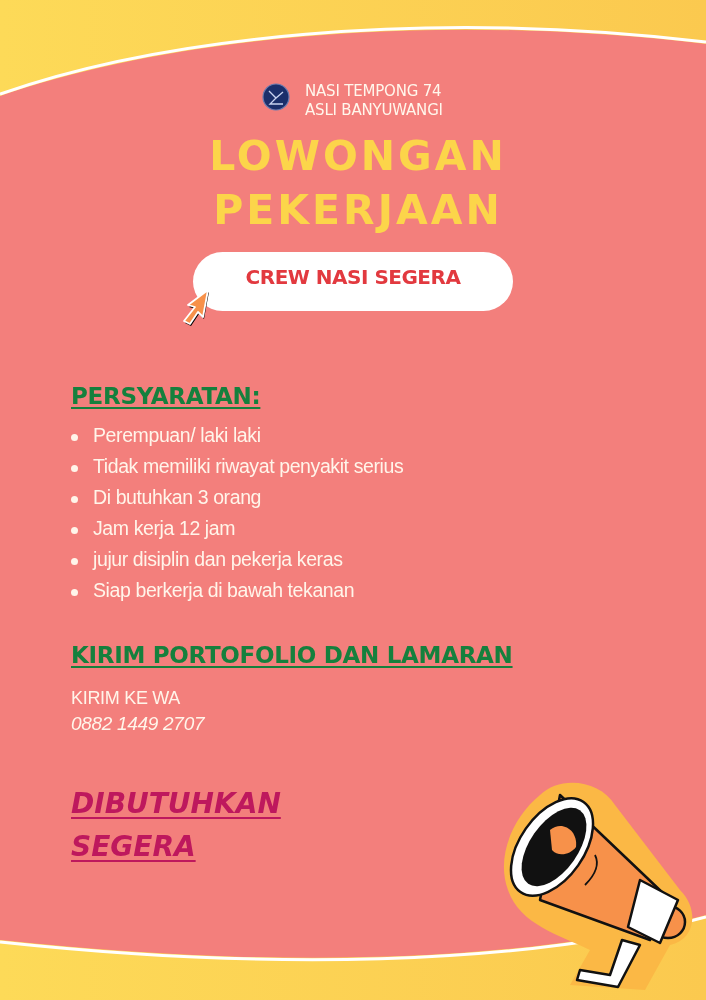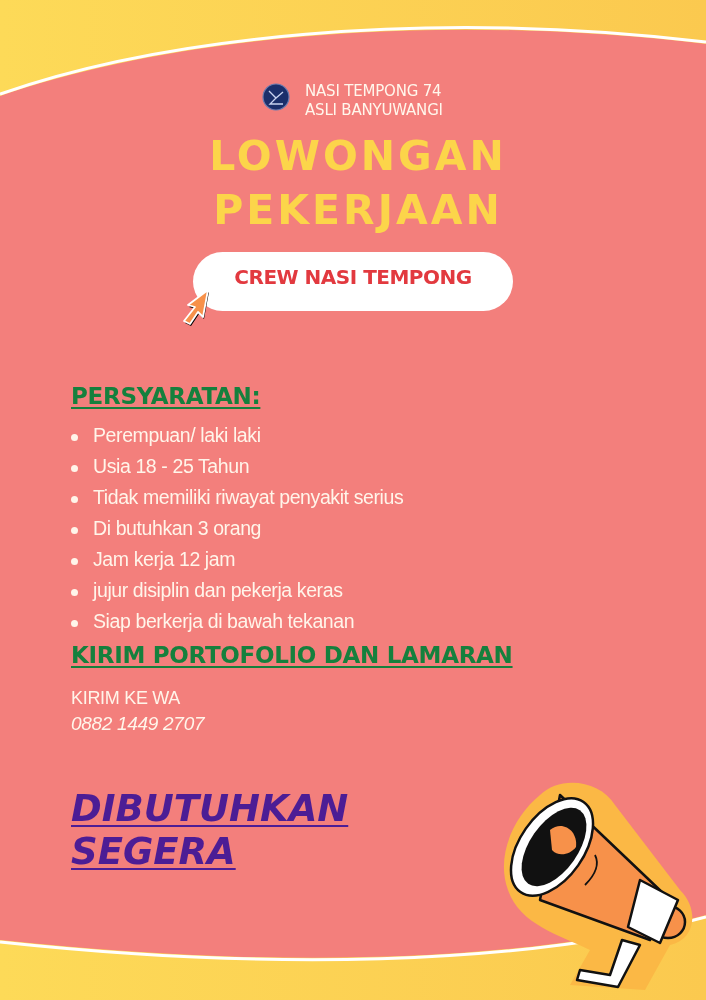--- a/index.html
+++ b/index.html
@@ -36,21 +36,21 @@
       letter-spacing: -0.3px;
     }
     .t1 { top: 383px; }
     .t2 { top: 642px; }
     .req-list { position: absolute; left: 68px; top: 420px; margin: 0; padding: 0; list-style: none; }
     .req-item { position: relative; height: 31px; padding-left: 25px; color: #fff5ea; font-size: 19.5px; line-height: 31px; letter-spacing: -0.4px; }
     .req-item::before { content: ""; position: absolute; left: 3px; top: 14px; width: 7px; height: 7px; border-radius: 50%; background: #fff5ea; }
     .contact-label { position: absolute; left: 71px; top: 688px; color: #fff5ea; font-size: 18px; letter-spacing: -0.3px; text-align: center; }
     .contact-phone { position: absolute; left: 71px; top: 713px; color: #fff5ea; font-size: 19px; font-style: italic; letter-spacing: -0.3px; }
     .urgent {
-      position: absolute; left: 71px; color: #4c1d95; font-size: 37px; font-weight: bold; font-style: italic;
+      position: absolute; left: 71px; color: #be185d; font-size: 28px; font-weight: bold; font-style: italic;
       font-family: "DejaVu Sans", sans-serif;
       text-decoration: underline; text-decoration-thickness: 2px; text-underline-offset: 4px;
       letter-spacing: 0px;
     }
     .u1 { top: 787px; }
     .u2 { top: 830px; }
     .megaphone { position: absolute; left: 500px; top: 775px; width: 206px; height: 215px; }
   </style>
 </head>
 <body>
@@ -78,33 +78,32 @@
   <div>
     <div class="brand">NASI TEMPONG 74</div>
     <div class="brand">ASLI BANYUWANGI</div>
   </div>
 </div>
 
 <div class="headline h1">LOWONGAN</div>
 <div class="headline h2">PEKERJAAN</div>
 
 <div class="pill">
-  <span class="pill-text">CREW NASI TEMPONG</span>
+  <span class="pill-text">CREW NASI SEGERA</span>
 </div>
 
 <svg class="cursor" viewBox="0 0 38 40">
   <path d="M30,3 L10,18 L17,20 L6,34 L12,37 L20,25 L25,30 Z" fill="#000" transform="translate(1,2)"></path>
   <path d="M30,3 L10,18 L17,20 L6,34 L12,37 L20,25 L25,30 Z" fill="#f7914a" stroke="#ffffff" stroke-width="1.8" stroke-linejoin="round"></path>
 </svg>
 
 <div class="section-title t1">PERSYARATAN:</div>
 
 <ul class="req-list">
   <li class="req-item">Perempuan/ laki laki</li>
-  <li class="req-item">Usia 18 - 25 Tahun</li>
   <li class="req-item">Tidak memiliki riwayat penyakit serius</li>
   <li class="req-item">Di butuhkan 3 orang</li>
   <li class="req-item">Jam kerja 12 jam</li>
   <li class="req-item">jujur disiplin dan pekerja keras</li>
   <li class="req-item">Siap berkerja di bawah tekanan</li>
 </ul>
 
 <div class="section-title t2">KIRIM PORTOFOLIO DAN LAMARAN</div>
 <div class="contact-label">KIRIM KE WA</div>
 <div class="contact-phone">0882 1449 2707</div>

